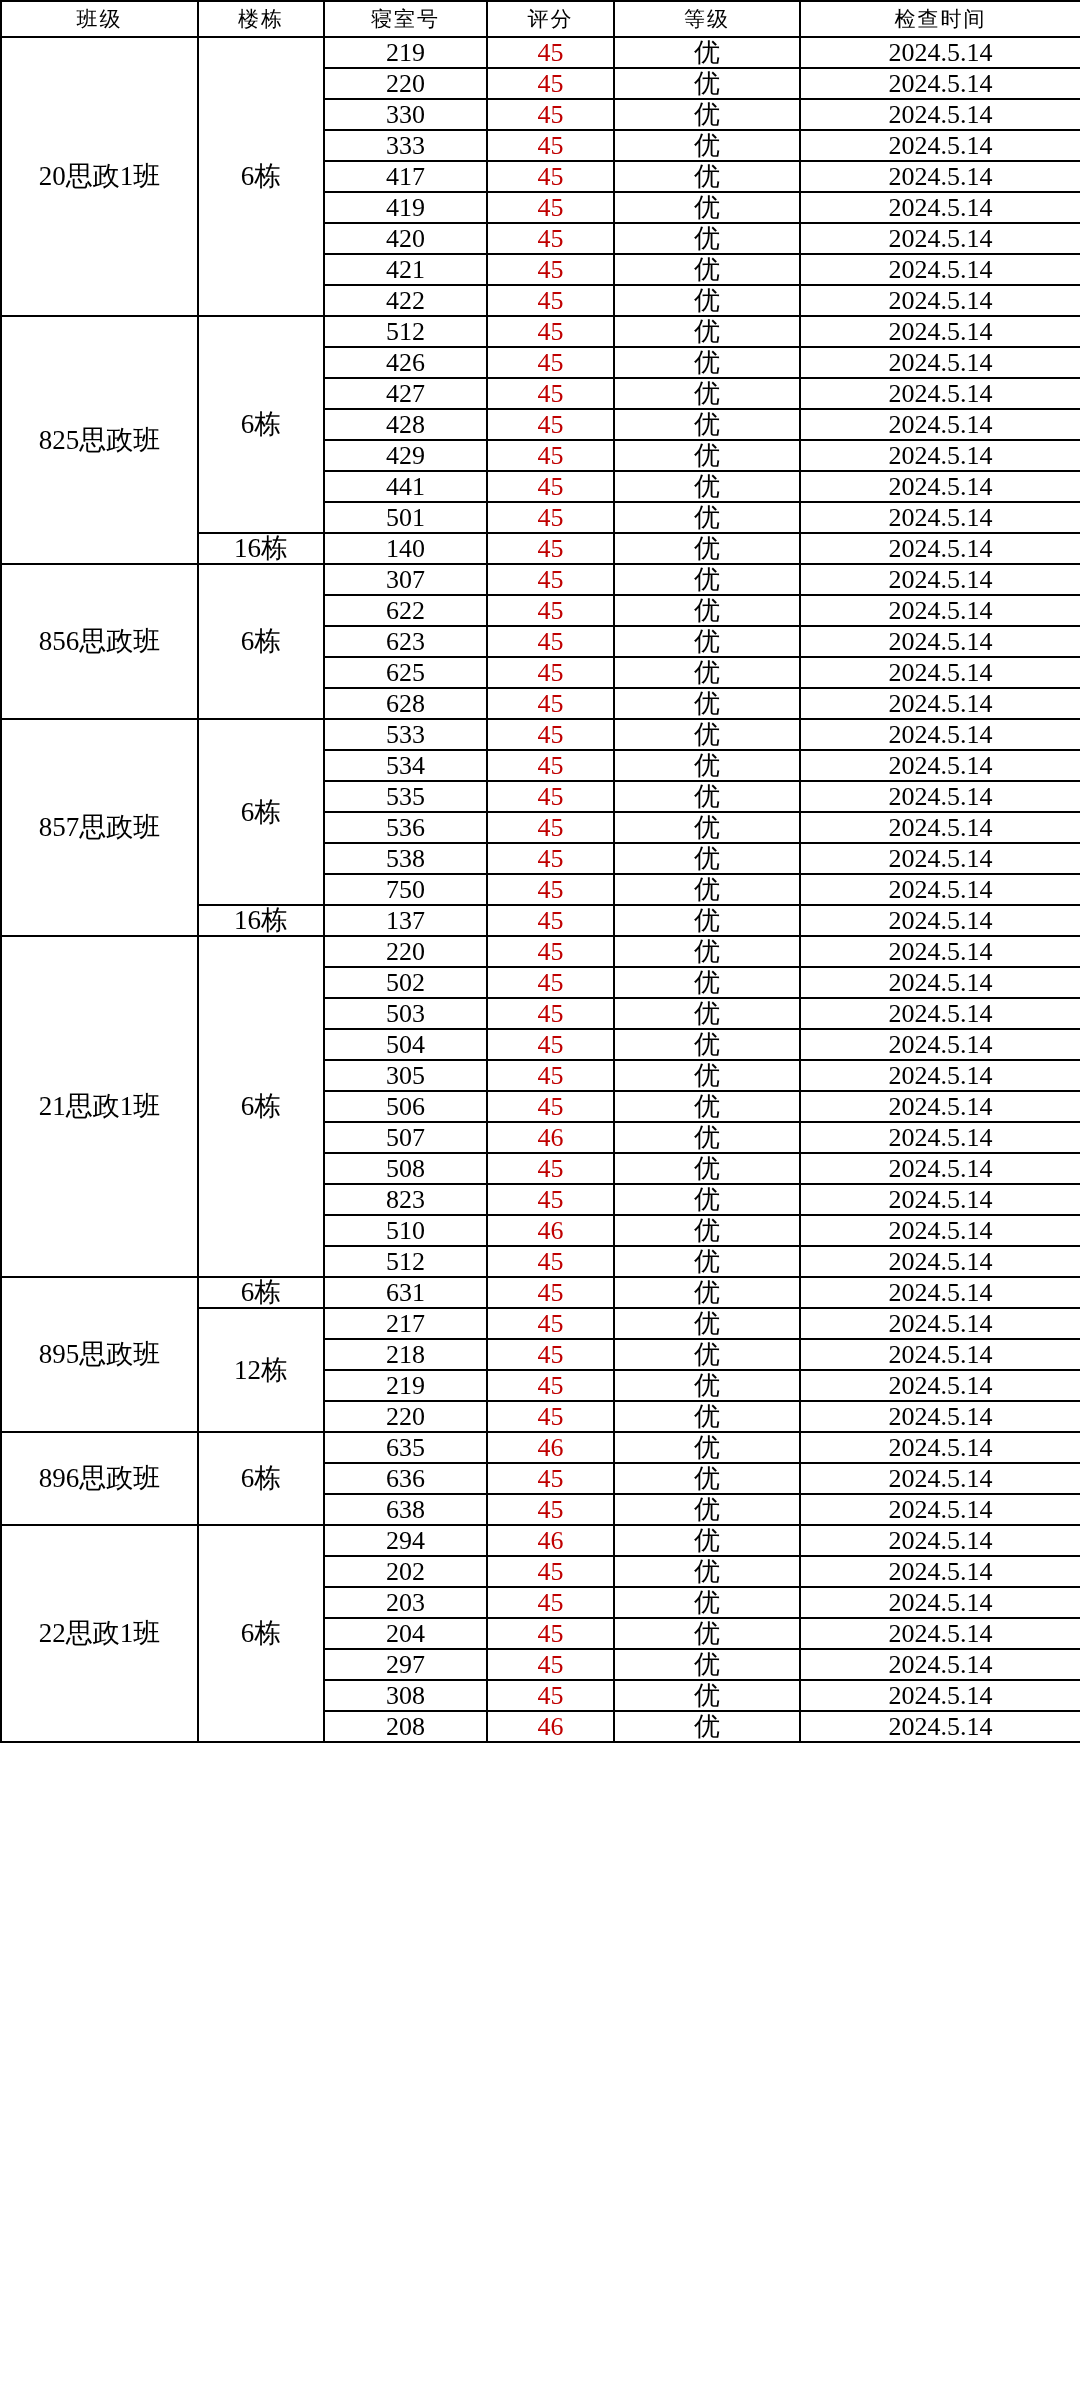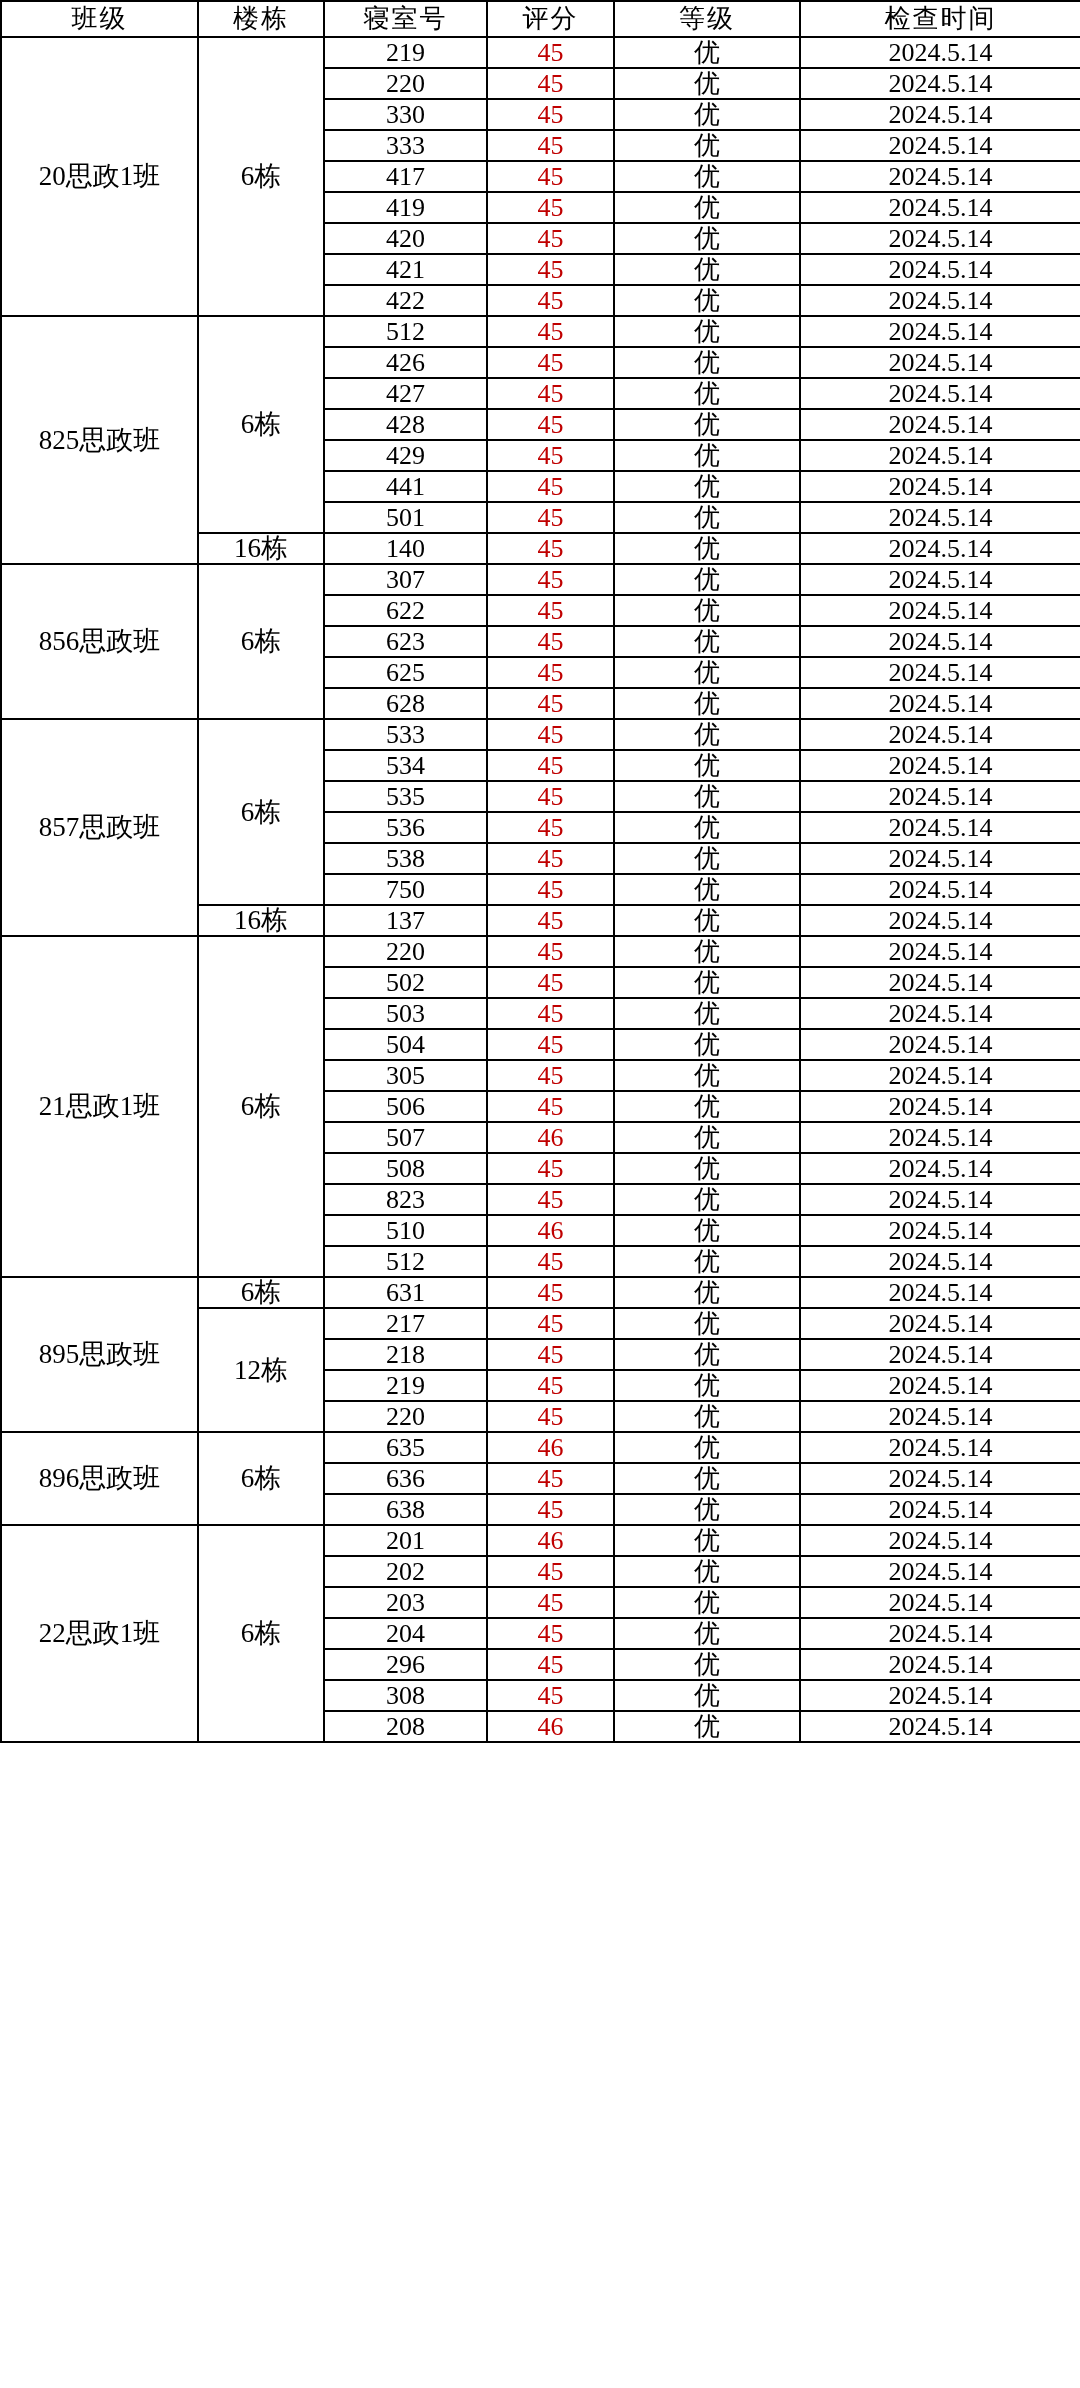--- a/index.html
+++ b/index.html
@@ -30,21 +30,21 @@
     text-align: center;
     vertical-align: middle;
     font-size: 26px;
     line-height: 1.0;
     padding: 0;
     height: 29px;
     font-weight: normal;
   }
   #inspection-table thead th {
     height: 34px;
-    font-size: 26px;
+    font-size: 21px;
     letter-spacing: 2px;
     border-radius: 18px;
   }
   #inspection-table td.cell-class,
   #inspection-table td.cell-building {
     font-size: 27px;
   }
   #inspection-table td.cell-score {
     color: #c00000;
   }
@@ -381,21 +381,21 @@
       </tr>
       <tr>
         <td class="cell-room">638</td>
         <td class="cell-score" style="color: rgb(192, 0, 0);">45</td>
         <td class="cell-grade">优</td>
         <td class="cell-date">2024.5.14</td>
       </tr>
       <tr>
         <td class="cell-class" rowspan="7">22思政1班</td>
         <td class="cell-building" rowspan="7">6栋</td>
-        <td class="cell-room">201</td>
+        <td class="cell-room">294</td>
         <td class="cell-score" style="color: rgb(192, 0, 0);">46</td>
         <td class="cell-grade">优</td>
         <td class="cell-date">2024.5.14</td>
       </tr>
       <tr>
         <td class="cell-room">202</td>
         <td class="cell-score" style="color: rgb(192, 0, 0);">45</td>
         <td class="cell-grade">优</td>
         <td class="cell-date">2024.5.14</td>
       </tr>
@@ -405,21 +405,21 @@
         <td class="cell-grade">优</td>
         <td class="cell-date">2024.5.14</td>
       </tr>
       <tr>
         <td class="cell-room">204</td>
         <td class="cell-score" style="color: rgb(192, 0, 0);">45</td>
         <td class="cell-grade">优</td>
         <td class="cell-date">2024.5.14</td>
       </tr>
       <tr>
-        <td class="cell-room">296</td>
+        <td class="cell-room">297</td>
         <td class="cell-score" style="color: rgb(192, 0, 0);">45</td>
         <td class="cell-grade">优</td>
         <td class="cell-date">2024.5.14</td>
       </tr>
       <tr>
         <td class="cell-room">308</td>
         <td class="cell-score" style="color: rgb(192, 0, 0);">45</td>
         <td class="cell-grade">优</td>
         <td class="cell-date">2024.5.14</td>
       </tr>

